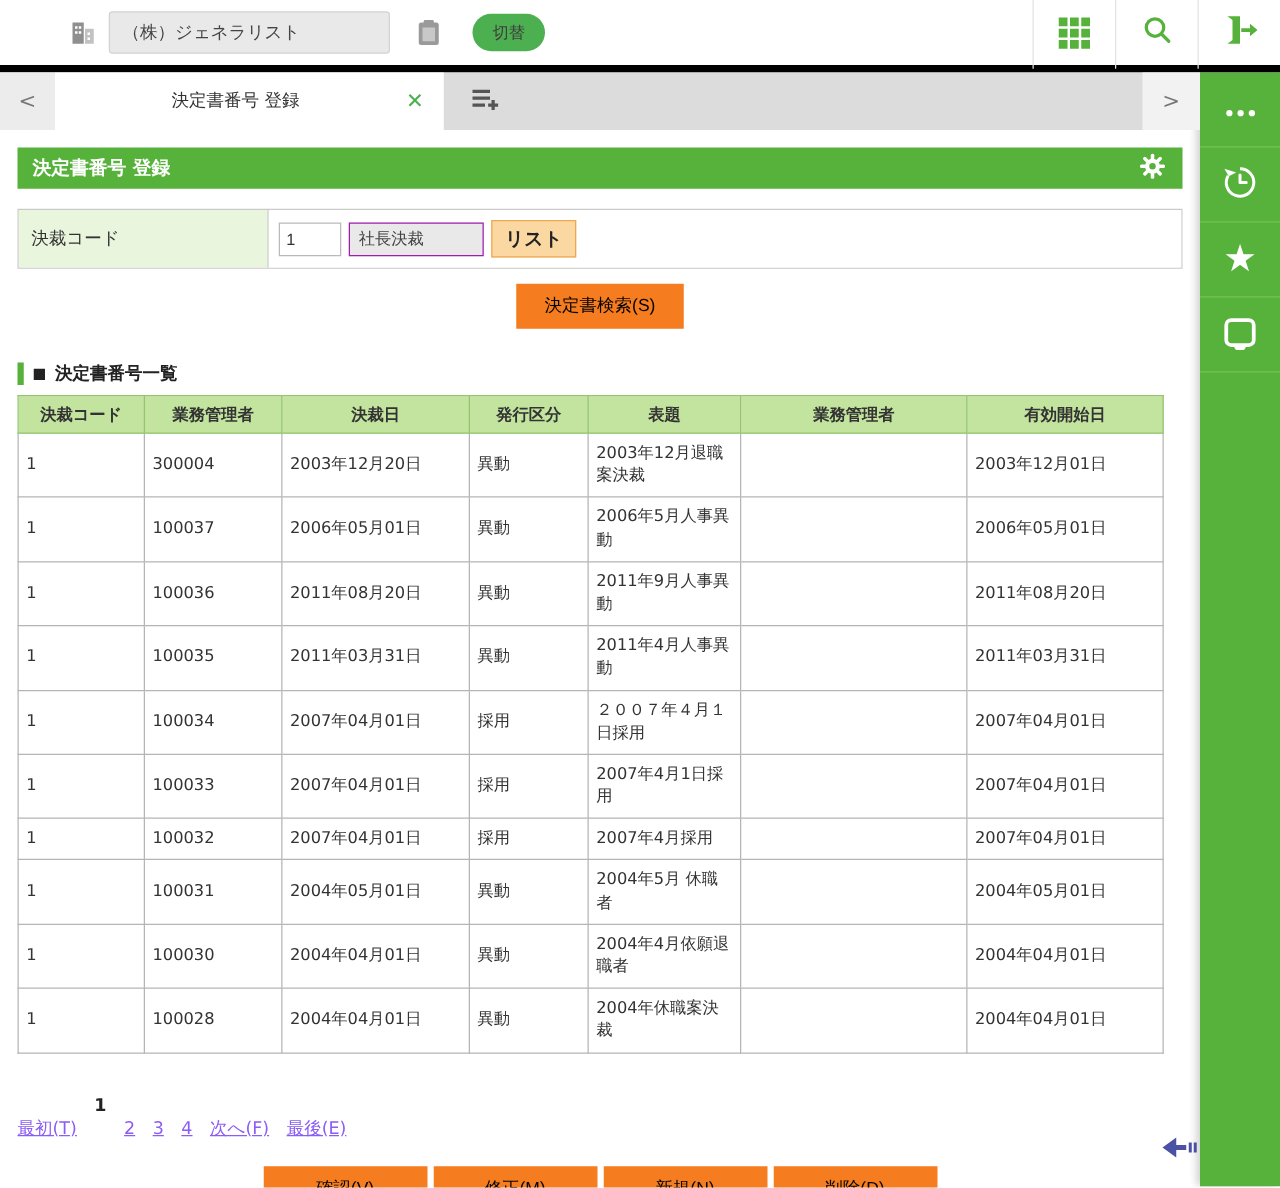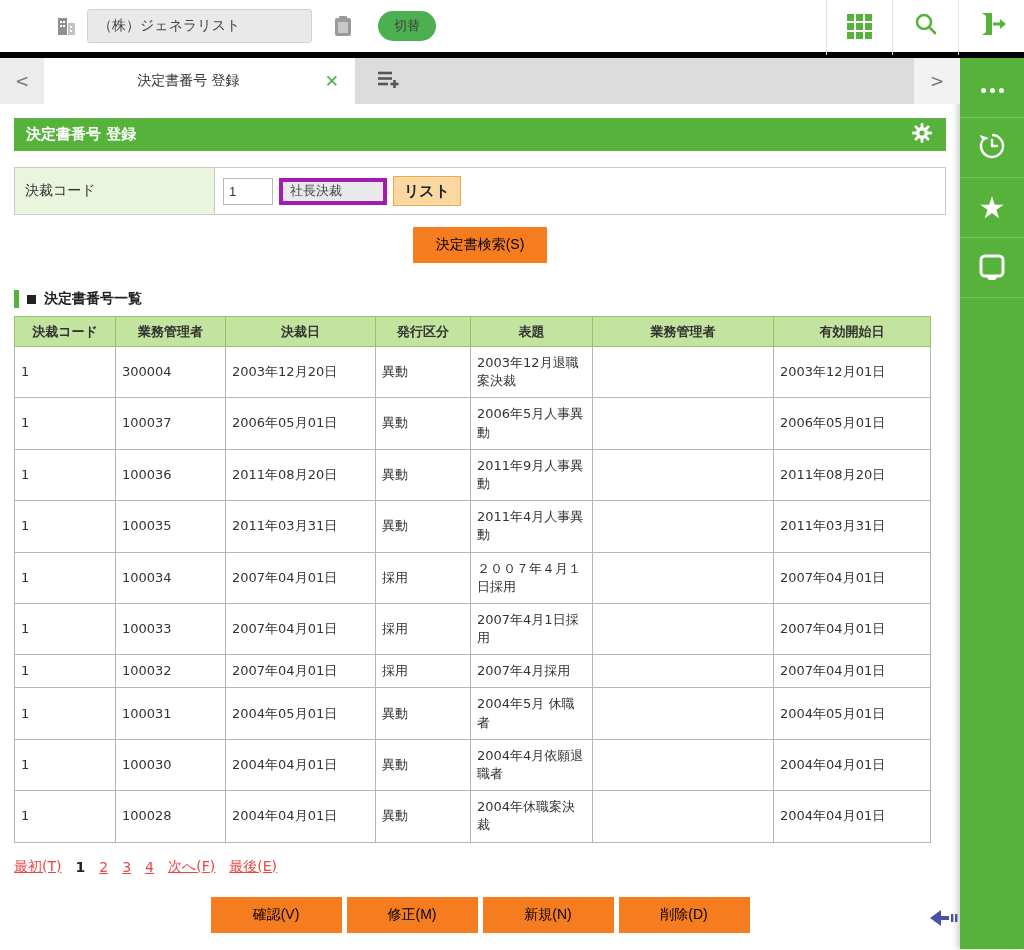--- a/index.html
+++ b/index.html
@@ -38,42 +38,42 @@
   .page-title-bar { height:33px; background:#56b23a; display:flex; align-items:center;
     padding:0 12px; }
   .page-title-bar .title { color:#fff; font-size:15px; font-weight:bold; flex:1; }
   .gear-btn { cursor:pointer; display:flex; }
 
   .form-box { margin-top:16px; border:1px solid #c9c9c9; display:flex; height:48px; }
   .form-label-cell { width:200px; background:#eaf5dd; border-right:1px solid #c9c9c9;
     display:flex; align-items:center; padding:0 10px; font-size:14px; }
   .form-input-cell { flex:1; display:flex; align-items:center; padding:0 8px; gap:6px; background:#fff; }
   .code-input { width:50px; height:27px; border:1px solid #b9b9b9; font-size:13px; padding:0 5px; color:#333; }
-  .code-name { width:108px; height:27px; background:#e9e9e9; border:4px solid #a21caf;
+  .code-name { width:108px; height:27px; background:#e9e9e9; border:1px solid #a21caf;
     display:flex; align-items:center; padding:0 7px; font-size:13px; color:#444; }
   .list-btn { height:30px; padding:0 10px; background:#fbd8a2; border:1px solid #eda94e;
     font-size:15px; font-weight:bold; color:#222; cursor:pointer; }
 
   .search-row { margin-top:12px; text-align:center; }
   .btn-orange { height:36px; background:#f57c1f; color:#000000; border:none; font-size:14px; cursor:pointer; }
   .search-btn { width:134px; }
 
   .section-head { margin-top:27px; display:flex; align-items:center; gap:8px; }
   .section-bar { width:5px; height:18px; background:#56b23a; }
   .section-sq { width:9px; height:9px; background:#222; }
   .section-title { font-size:14px; font-weight:bold; color:#222; }
 
   table.list { margin-top:8px; width:916px; border-collapse:collapse; table-layout:fixed; font-size:13px; }
   table.list th { background:#c3e49e; border:1px solid #94c470; font-weight:bold;
     height:30px; text-align:center; color:#333; }
   table.list td { border:1px solid #b5b5b5; padding:7px 6px; color:#333; line-height:1.4;
     vertical-align:middle; word-break:break-all; }
 
   .pagination { margin-top:15px; font-size:14px; display:flex; gap:14px; align-items:center; color:#222; }
-  .pagination a { color:#ef4444; text-decoration:underline; cursor:pointer; }
+  .pagination a { color:#8b5cf6; text-decoration:underline; cursor:pointer;margin-top:36px; }
   .pagination .current { font-weight:bold; }
 
   .actions { margin-top:21px; display:flex; justify-content:center; gap:5px; }
   .actions .btn-orange { width:131px; }
 
   .back-arrow { position:absolute; right:-2px; bottom:16px; cursor:pointer; }
 
   
   .sidebar { width:64px; background:#56b23a; box-shadow:-3px 0 6px rgba(0,0,0,0.18); }
   .side-btn { height:60px; display:flex; align-items:center; justify-content:center;

